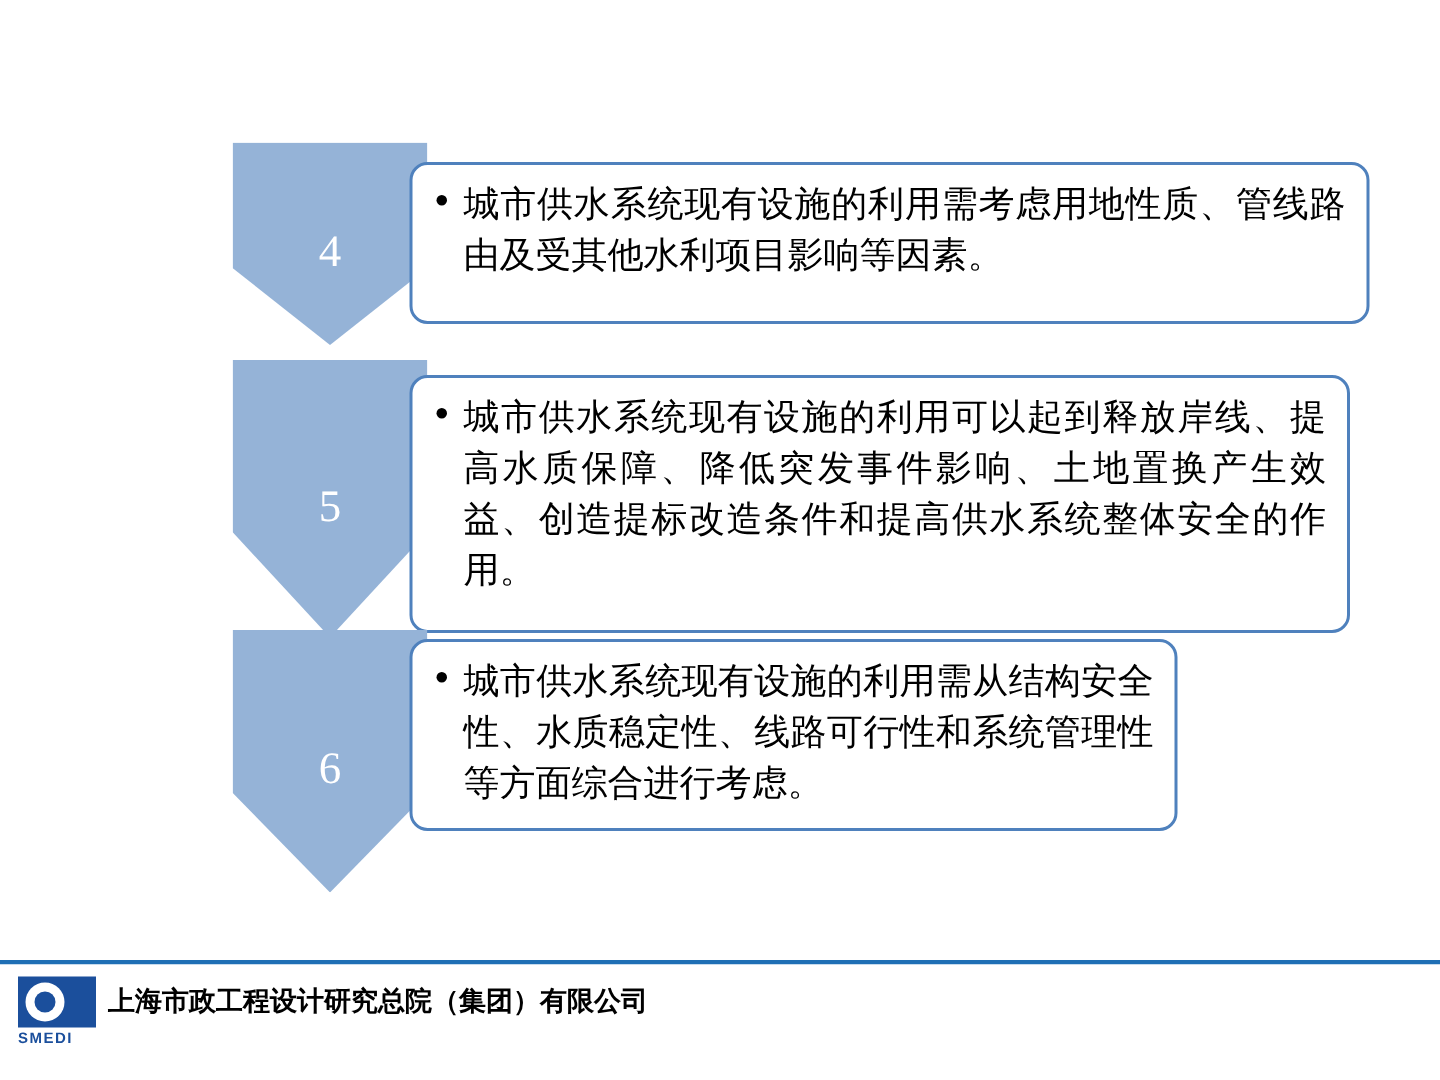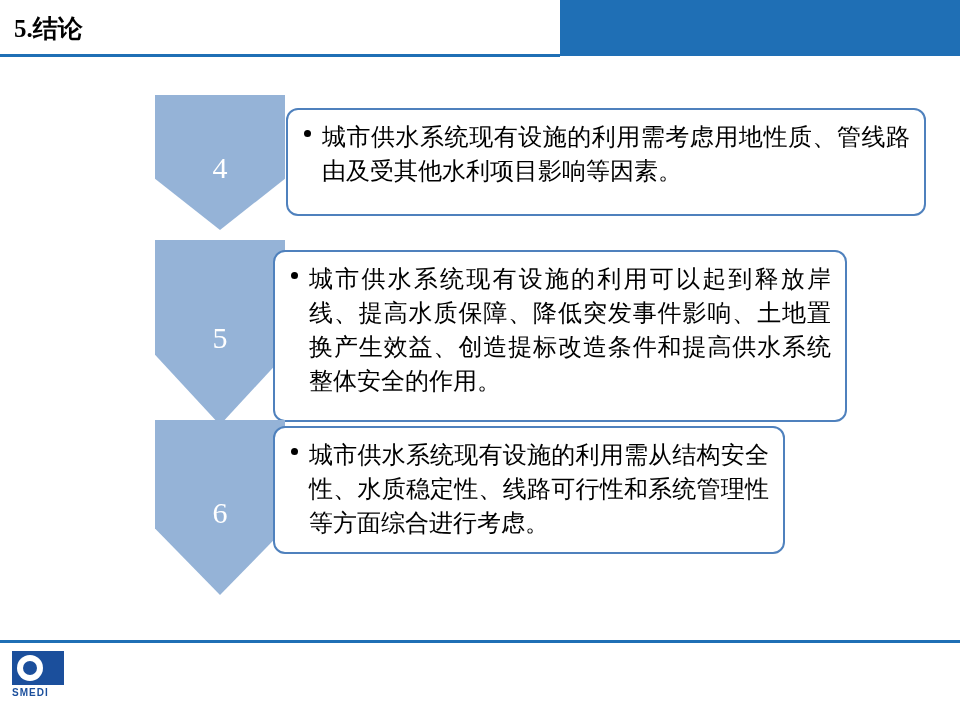--- a/index.html
+++ b/index.html
@@ -246,43 +246,38 @@
     font-weight: bold;
     color: #1b4f9c;
     letter-spacing: 2px;
   }
 </style>
 </head>
 <body>
 
 <div class="slide">
 
-  <div class="header">
-    <div class="header-title">5.结论</div>
-    <div class="header-rule"></div>
-    <div class="header-block"></div>
-  </div>
 
   <div class="row" style="left:155px; top:95px; width:745px; height:135px;">
     <div class="chevron" style="width:130px; height:135px;">
       <span class="chevron-num" style="margin-top:58px;">4</span>
     </div>
-    <div class="callout" style="left:118px; top:13px; width:640px; height:108px;margin-left:13px;">
+    <div class="callout" style="left:118px; top:13px; width:640px; height:108px;">
       <div class="callout-inner">
         <span class="bullet-dot"></span>
         <div class="callout-text">城市供水系统现有设施的利用需考虑用地性质、管线路由及受其他水利项目影响等因素。</div>
       </div>
     </div>
   </div>
 
   <div class="row" style="left:155px; top:240px; width:745px; height:185px;">
     <div class="chevron" style="width:130px; height:185px;">
       <span class="chevron-num" style="margin-top:83px;">5</span>
     </div>
-    <div class="callout" style="left:118px; top:10px; width:574px; height:172px;">
+    <div class="callout" style="left:118px; top:10px; width:627px; height:172px;">
       <div class="callout-inner">
         <span class="bullet-dot"></span>
         <div class="callout-text sans">城市供水系统现有设施的利用可以起到释放岸线、提高水质保障、降低突发事件影响、土地置换产生效益、创造提标改造条件和提高供水系统整体安全的作用。</div>
       </div>
     </div>
   </div>
 
   <div class="row" style="left:155px; top:420px; width:745px; height:175px;">
     <div class="chevron" style="width:130px; height:175px;">
       <span class="chevron-num" style="margin-top:78px;">6</span>
@@ -296,16 +291,17 @@
   </div>
 
   <div class="footer-rule"></div>
   <div class="footer">
     <div class="logo">
       <div class="logo-box">
         <div class="logo-circle"></div>
       </div>
       <div class="logo-word">SMEDI</div>
     </div>
+    <div class="footer-cn">上海市政工程设计研究总院（集团）有限公司</div>
   </div>
 
 
 </div>
 
 </body></html>

